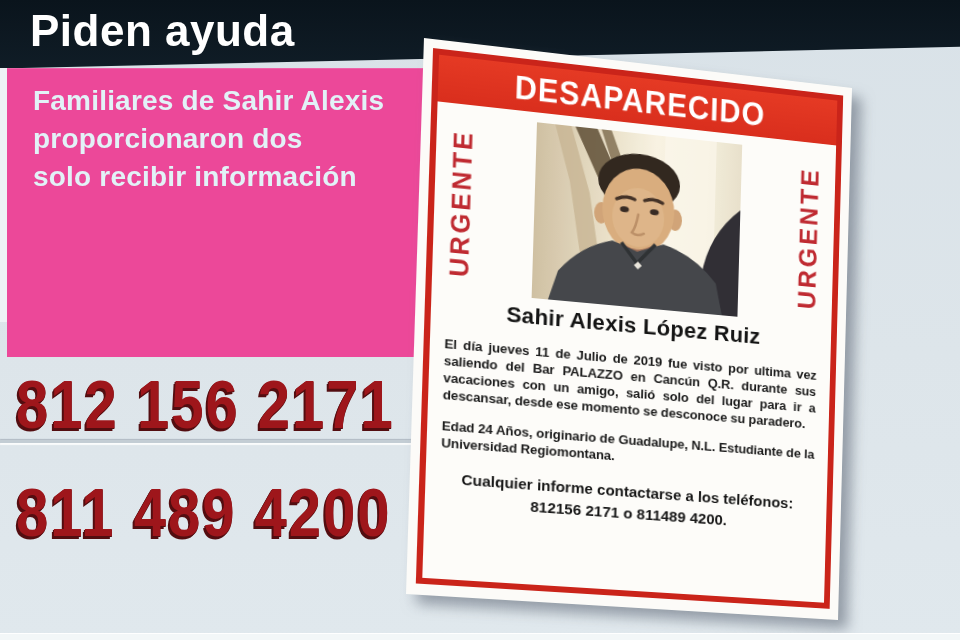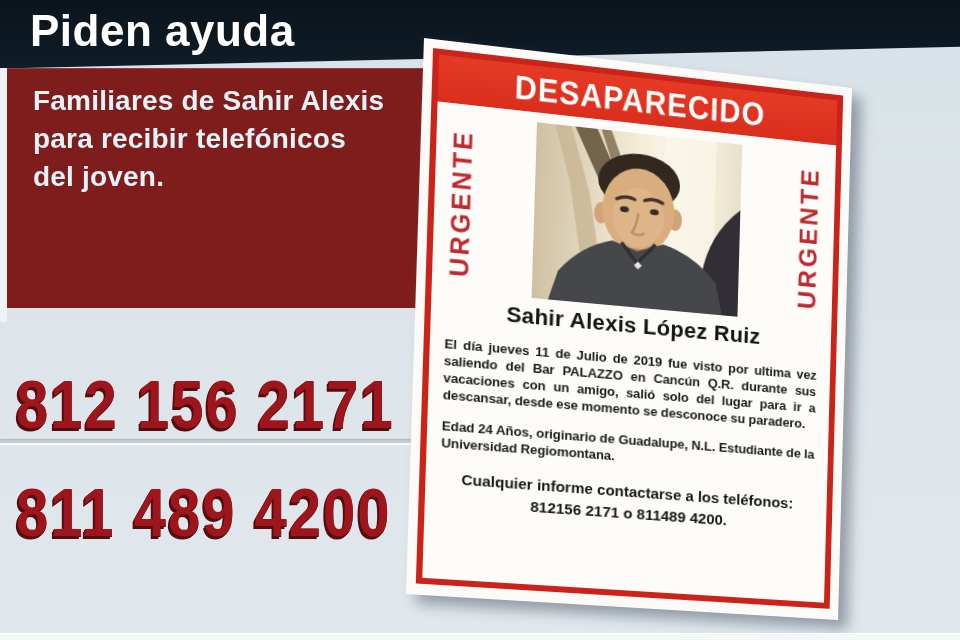--- a/index.html
+++ b/index.html
@@ -13,22 +13,22 @@
     position:absolute;left:0;top:0;width:960px;height:72px;z-index:1;
     background:linear-gradient(180deg,#0a141c,#101d27);
     clip-path:polygon(0 0,100% 0,100% 65%,0 95%);
   }
   .headline{
     position:absolute;left:30px;top:6px;z-index:2;
     color:#ffffff;font-size:44px;font-weight:700;letter-spacing:.5px;
   }
   .left-sliver{position:absolute;left:0;top:68px;width:7px;height:254px;background:#eef3f5;z-index:2;}
   .intro-panel{
-    position:absolute;left:7px;top:68px;width:418px;height:240px;z-index:2;
-    background:#7f1d1d;box-shadow:inset 0 1px 0 rgba(255,255,255,.15);
+    position:absolute;left:7px;top:68px;width:418px;height:289px;z-index:2;
+    background:#ec4899;box-shadow:inset 0 1px 0 rgba(255,255,255,.15);
     padding:14px 0 0 26px;box-sizing:border-box;
   }
   .intro-line{
     display:block;color:#e2f2f7;font-size:28px;font-weight:700;
     line-height:38px;letter-spacing:.2px;
   }
   .phone{
     position:absolute;left:16px;z-index:2;
     font-size:58px;font-weight:700;letter-spacing:2px;line-height:1;
     color:#9e161b;
@@ -89,22 +89,22 @@
 </style>
 </head>
 <body>
 
 <div class="navy-band"></div>
 <div class="headline">Piden ayuda</div>
 
 <div class="left-sliver"></div>
 <div class="intro-panel">
   <span class="intro-line">Familiares de Sahir Alexis</span>
-  <span class="intro-line">para recibir telefónicos</span>
-  <span class="intro-line">del joven.</span>
+  <span class="intro-line">proporcionaron dos</span>
+  <span class="intro-line">solo recibir información</span>
 </div>
 
 <div class="phone phone-1">812 156 2171</div>
 <div class="divider"></div>
 <div class="phone phone-2">811 489 4200</div>
 
 <div class="flyer">
   <div class="flyer-frame">
     <div class="banner">
       <span class="banner-text">DESAPARECIDO</span>

